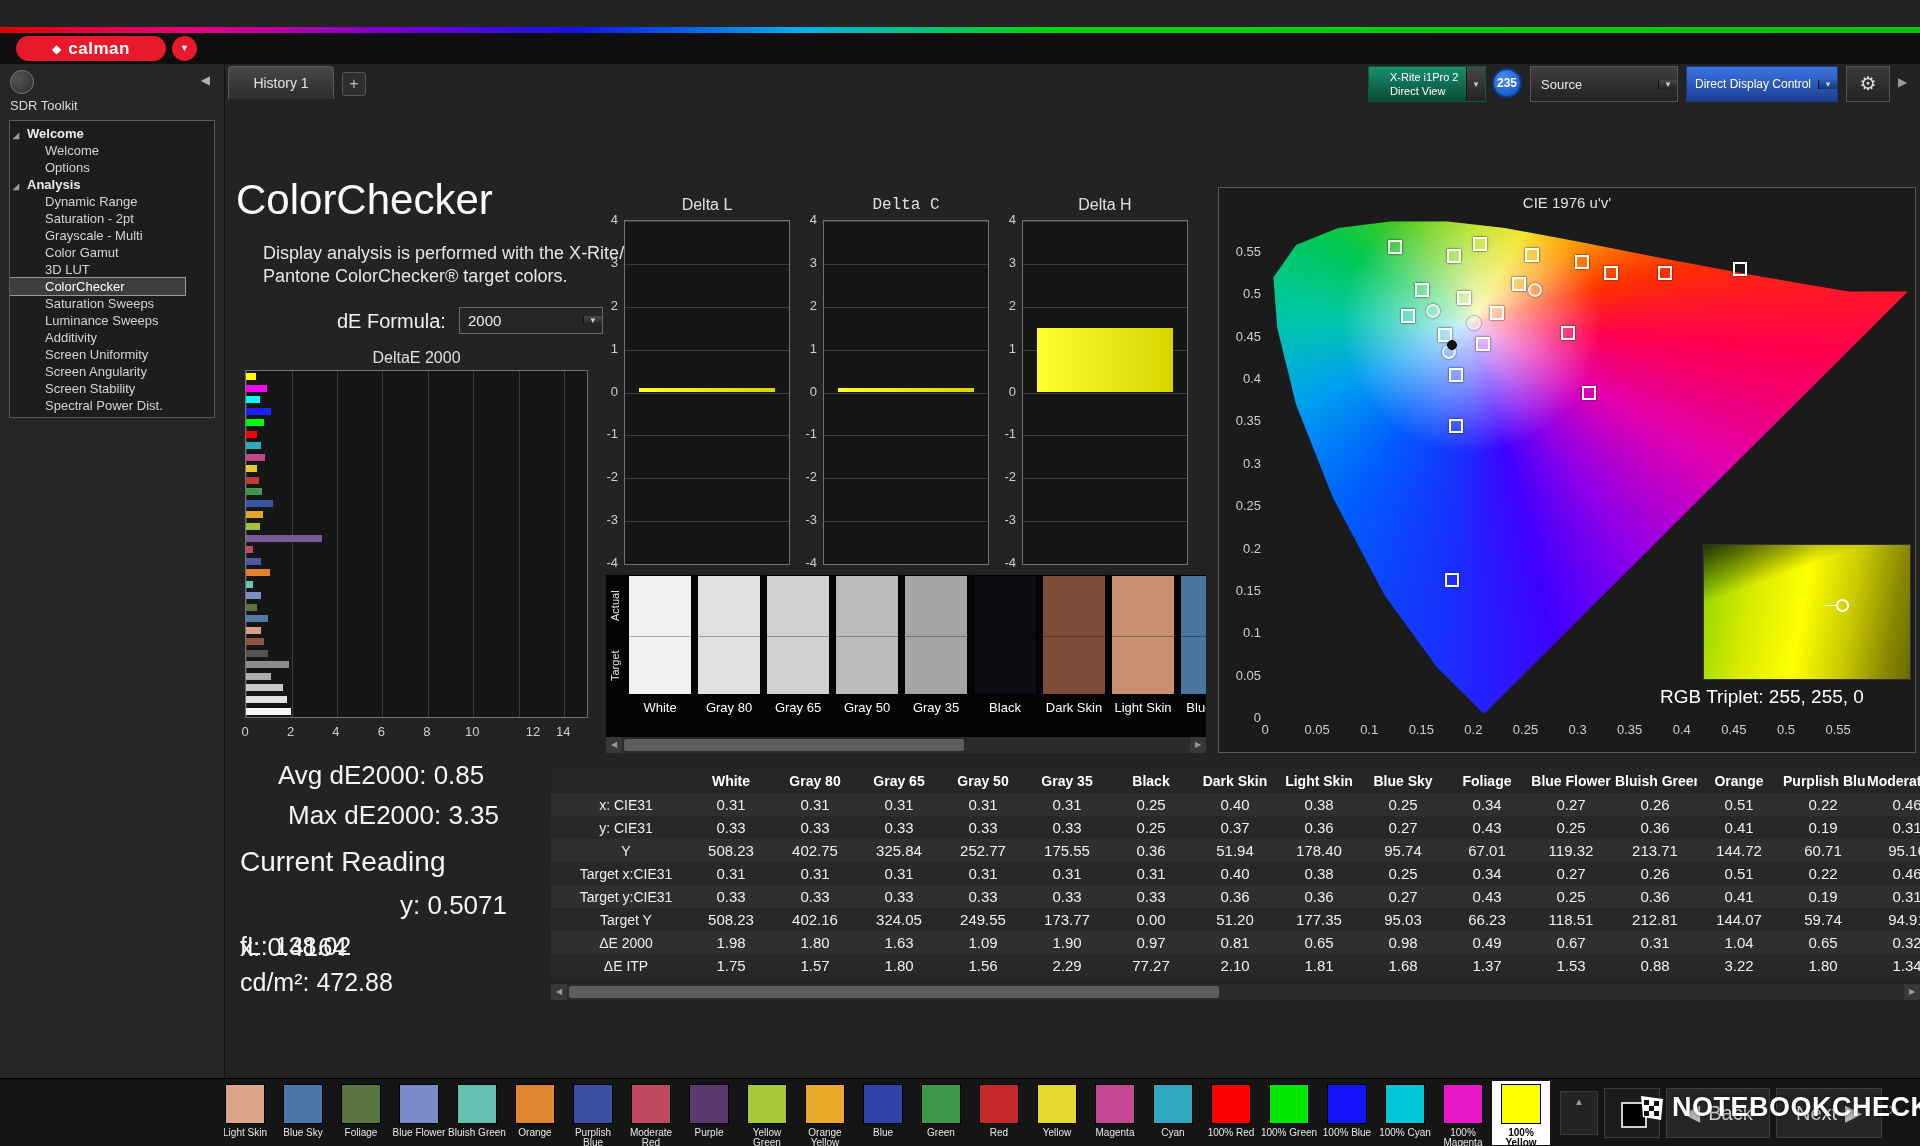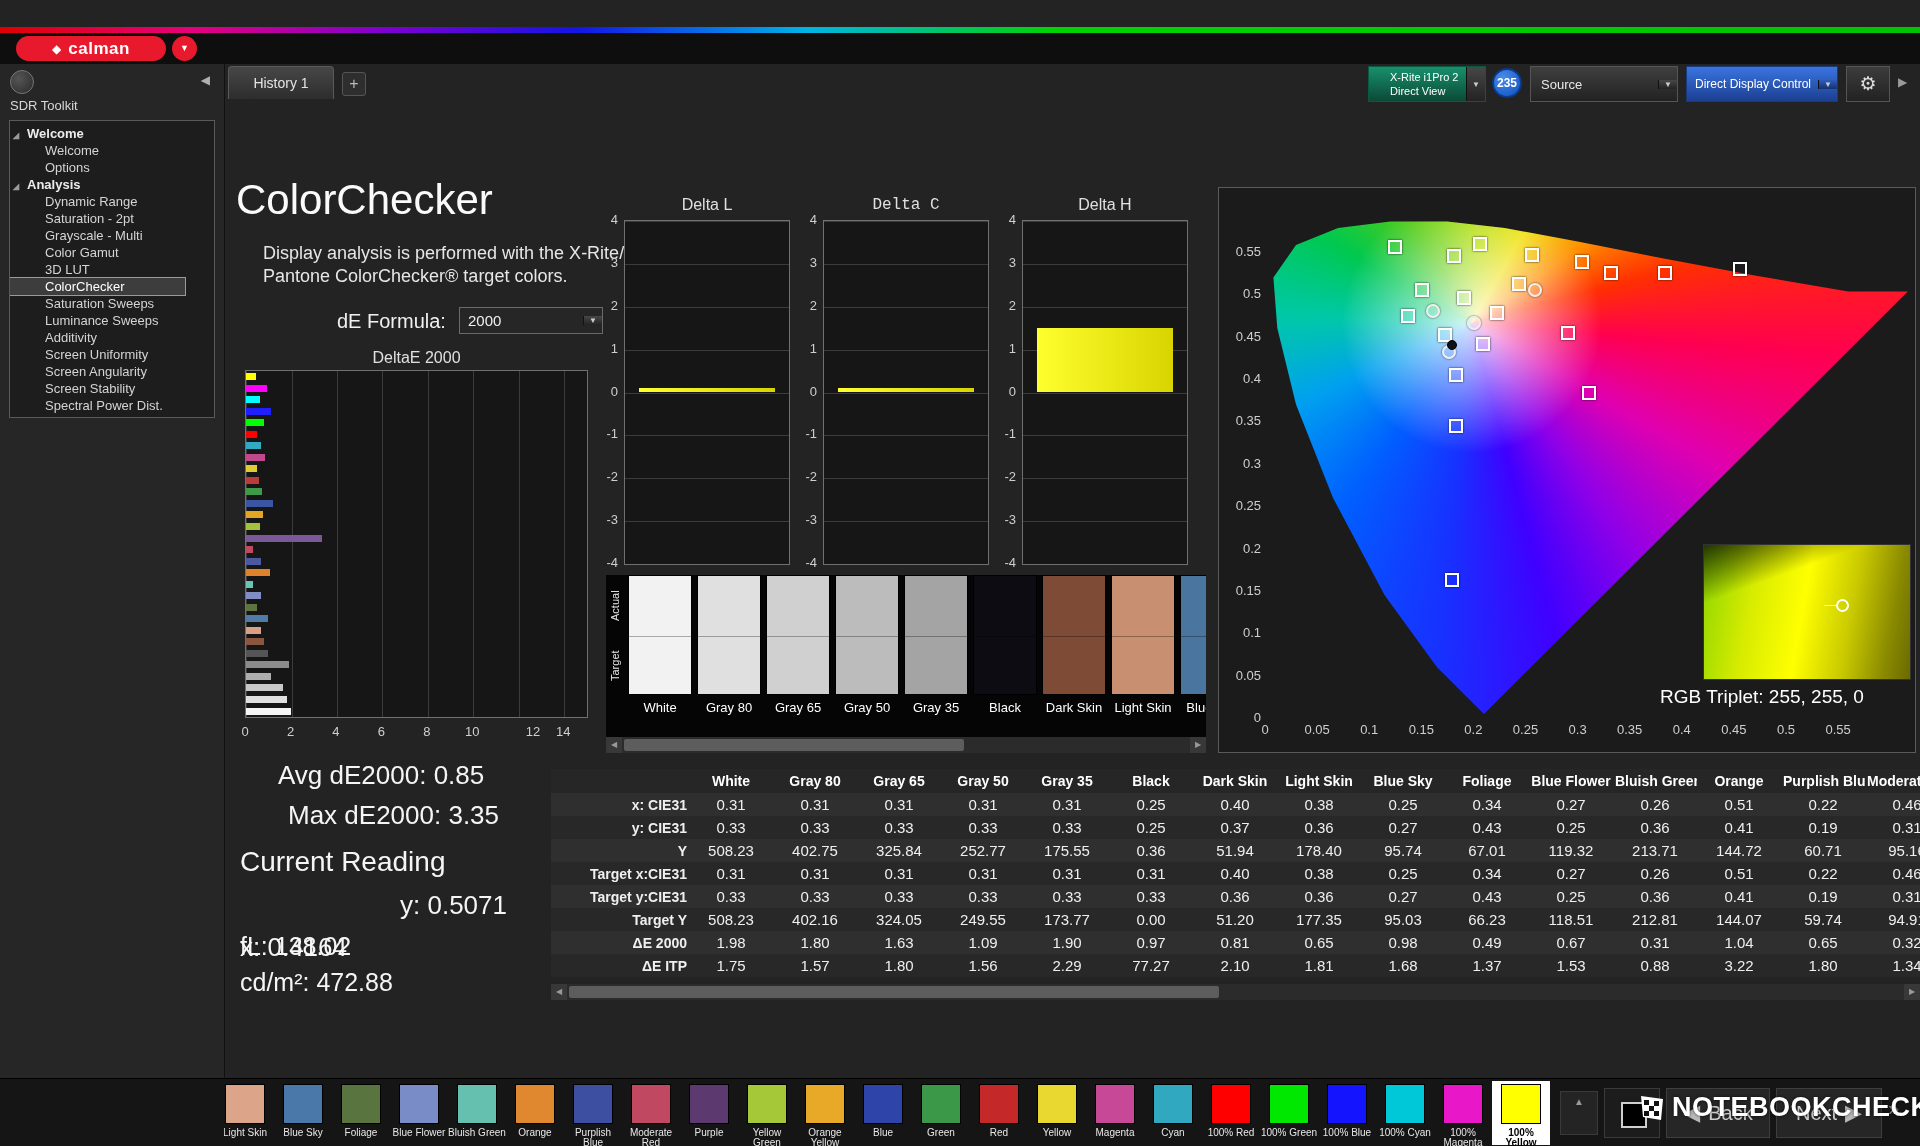--- a/index.html
+++ b/index.html
@@ -131,21 +131,21 @@
   .sfl{left:240px;top:932px;font-size:25px;}
   .scd{left:240px;top:968px;font-size:25px;}
 
   
   .tbl-wrap{position:absolute;left:551px;top:769px;width:1369px;height:212px;overflow:hidden;background:#242424;}
   #cc-table{border-collapse:collapse;table-layout:fixed;width:1398px;}
   #cc-table th{height:24px;font-size:14px;font-weight:bold;color:#fff;background:#262626;white-space:nowrap;overflow:hidden;padding:0 2px;text-align:center;}
   #cc-table td{height:23px;font-size:15px;color:#efefef;text-align:center;white-space:nowrap;overflow:hidden;padding:0 2px;}
   #cc-table tbody tr:nth-child(odd){background:#2f2f2f;}
   #cc-table tbody tr:nth-child(even){background:#282828;}
-  #cc-table td.lab{text-align:right;font-weight:bold;padding-left:14px;font-size:14px;}
+  #cc-table td.lab{text-align:center;font-weight:normal;padding-left:14px;font-size:14px;}
   .table-sbar{left:551px;top:984px;width:1369px;height:16px;}
 
   
   .bottom-strip{position:absolute;left:0;top:1078px;width:1920px;height:68px;background:#151515;border-top:1px solid #000;}
   .palette{position:absolute;left:224px;top:0;width:1330px;height:68px;overflow:hidden;}
   .pal-btn{position:absolute;top:2px;width:58px;height:64px;}
   .pal-btn.sel{background:#fff;}
   .pal-sw{position:absolute;left:9px;top:3px;width:40px;height:40px;border:1px solid #000;box-sizing:border-box;}
   .pal-lab{position:absolute;left:0;top:47px;width:58px;font-size:10px;line-height:10px;color:#e8e8e8;text-align:center;}
   .pal-btn.sel .pal-lab{color:#000;font-weight:bold;}
@@ -417,20 +417,21 @@
         </div>
       </div>
     <div class="sbar strip-sbar">
       <div class="sb-arrow l">◀</div>
       <div class="sb-thumb" style="left:18px;width:340px;"></div>
       <div class="sb-arrow r">▶</div>
     </div>
   </div>
 
   <div class="cie-panel">
+    <div class="cie-title">CIE 1976 u'v'</div>
     <div class="cie-plot">
       <div class="horseshoe"></div>
     <div class="mk-sq" style="left: 123.2px; top: 22px;"></div>
         <div class="mk-sq" style="left: 207.6px; top: 18.6px;"></div>
         <div class="mk-sq" style="left: 259.7px; top: 30.4px;"></div>
         <div class="mk-sq" style="left: 309.7px; top: 37.2px;"></div>
         <div class="mk-sq" style="left: 338.9px; top: 48.2px;"></div>
         <div class="mk-sq" style="left: 393.1px; top: 48.2px;"></div>
         <div class="mk-sq" style="left: 468.1px; top: 44px;"></div>
         <div class="mk-sq" style="left: 181.5px; top: 31.3px;"></div>

